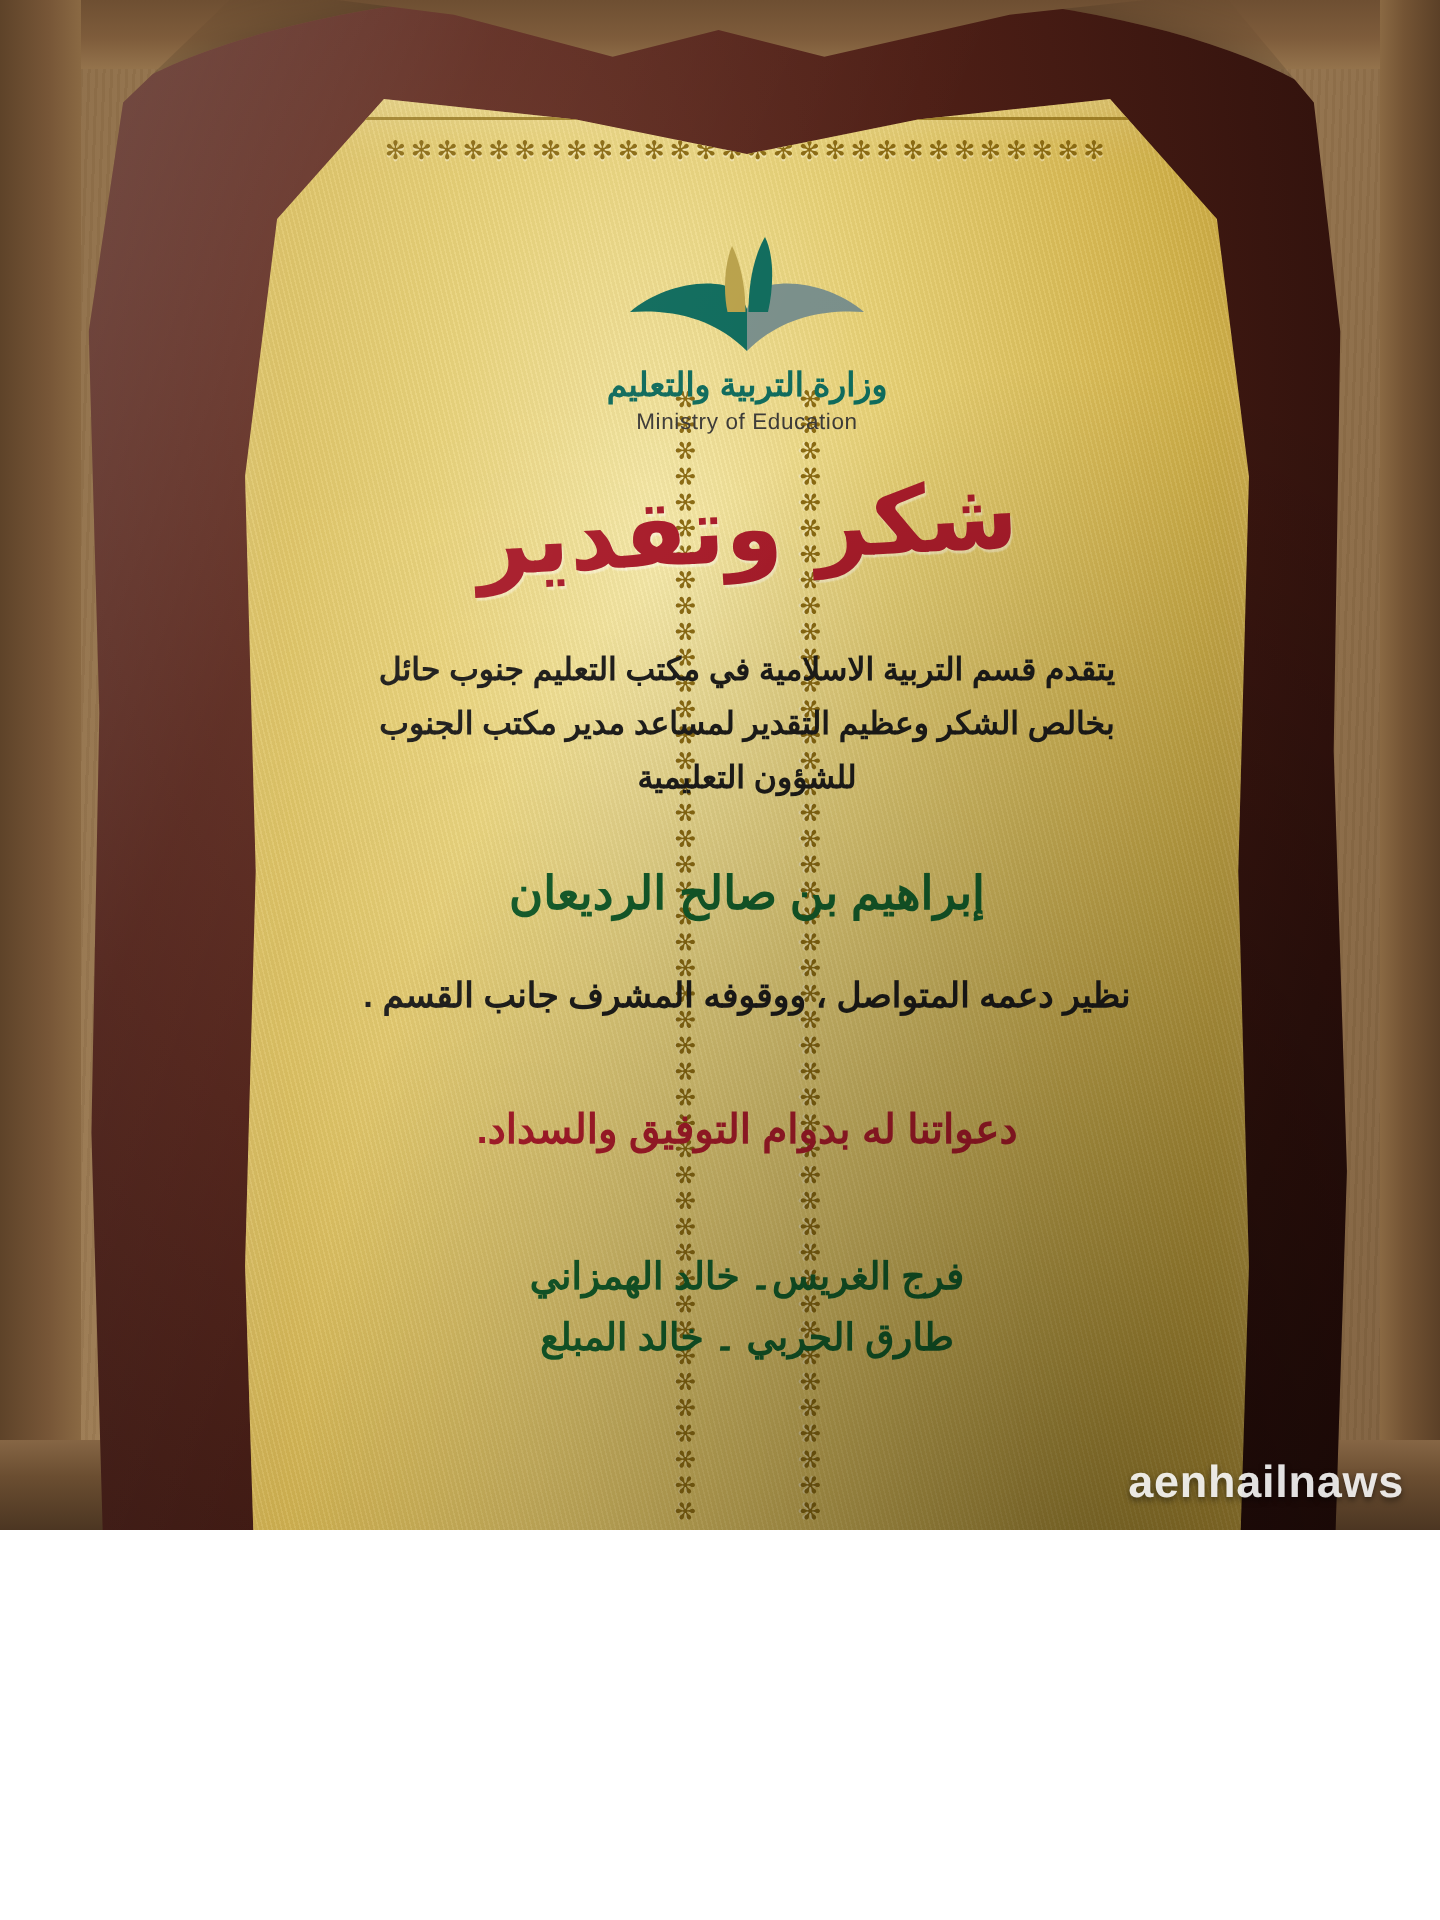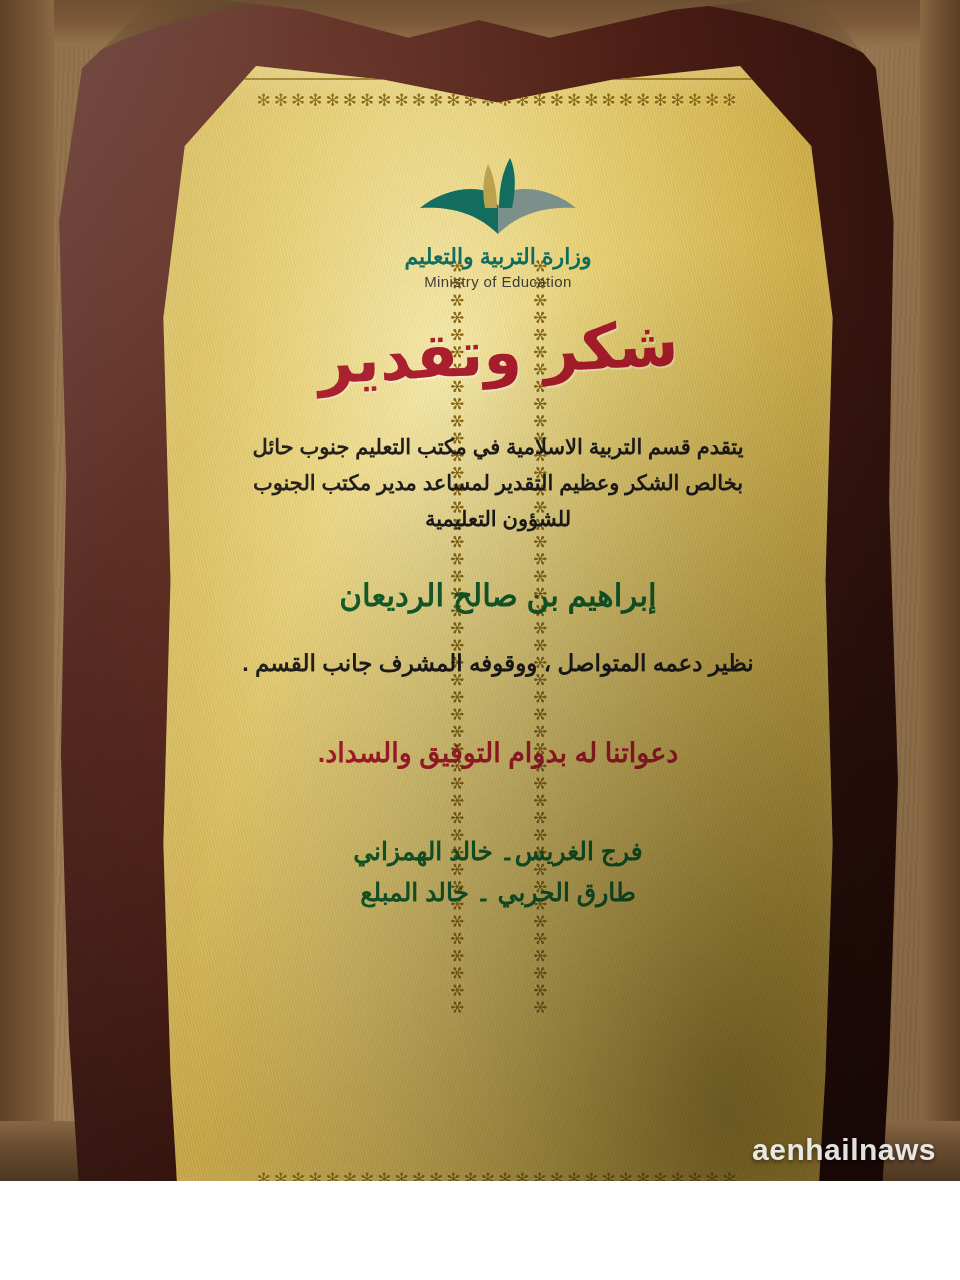--- a/index.html
+++ b/index.html
@@ -7,21 +7,21 @@
   html, body {
     margin: 0; padding: 0;
     width: 960px; height: 1280px;
     overflow: hidden;
     font-family: "Liberation Sans", sans-serif;
   }
 
   
   #scene {
     position: relative;
-    width: 960px; height: 1181px;
+    width: 960px; height: 1020px;
     background:
       linear-gradient(100deg, #8a6a45 0%, #9b7a52 18%, #b08e62 40%, #a07e56 62%, #8c6c47 85%, #7d5f3e 100%);
     overflow: hidden;
   }
   #scene::before {
     
     content: "";
     position: absolute; inset: 0;
     background:
       repeating-linear-gradient(92deg, rgba(0,0,0,0.045) 0 2px, rgba(255,255,255,0.03) 2px 5px);

